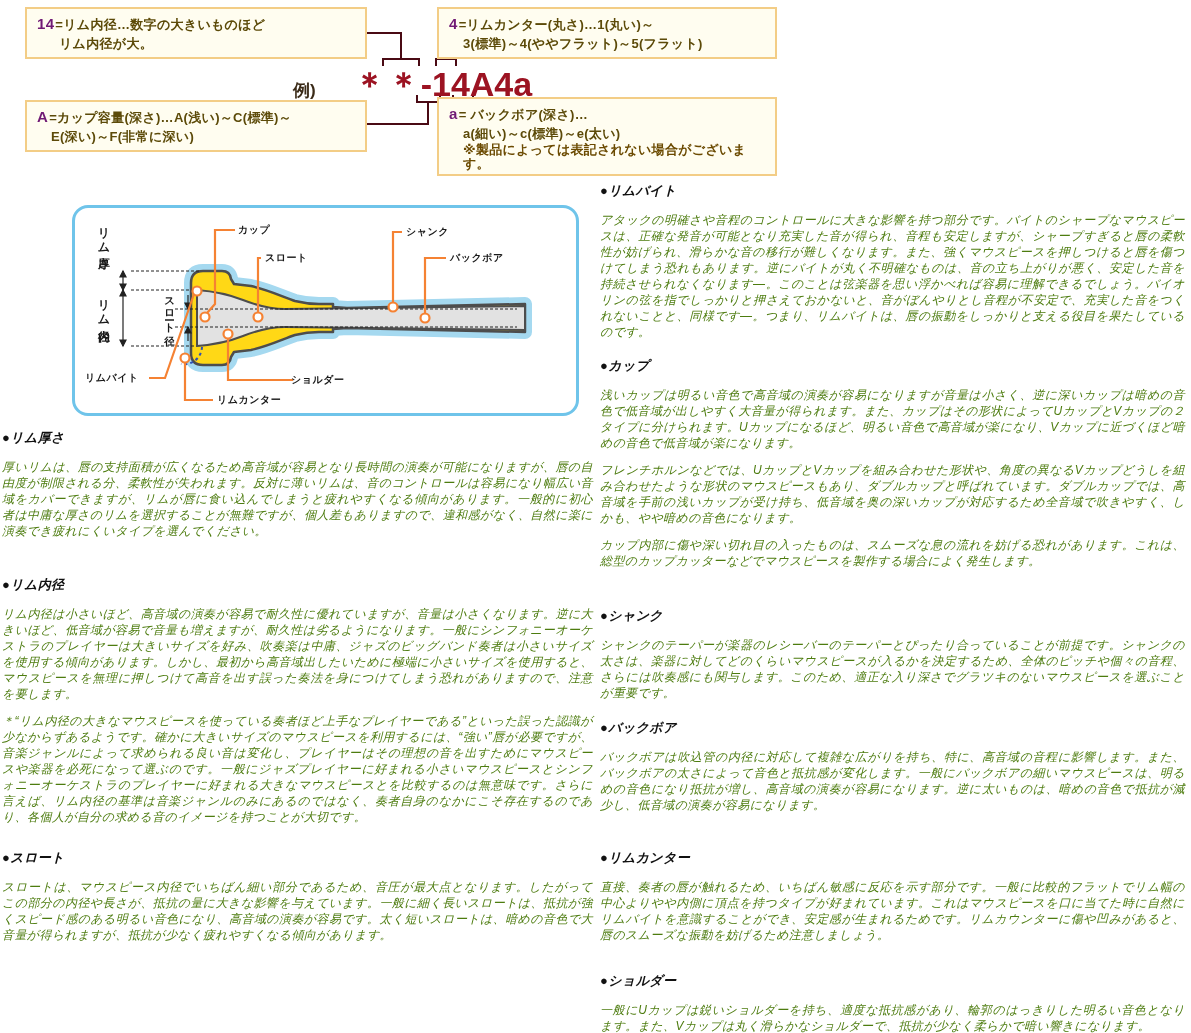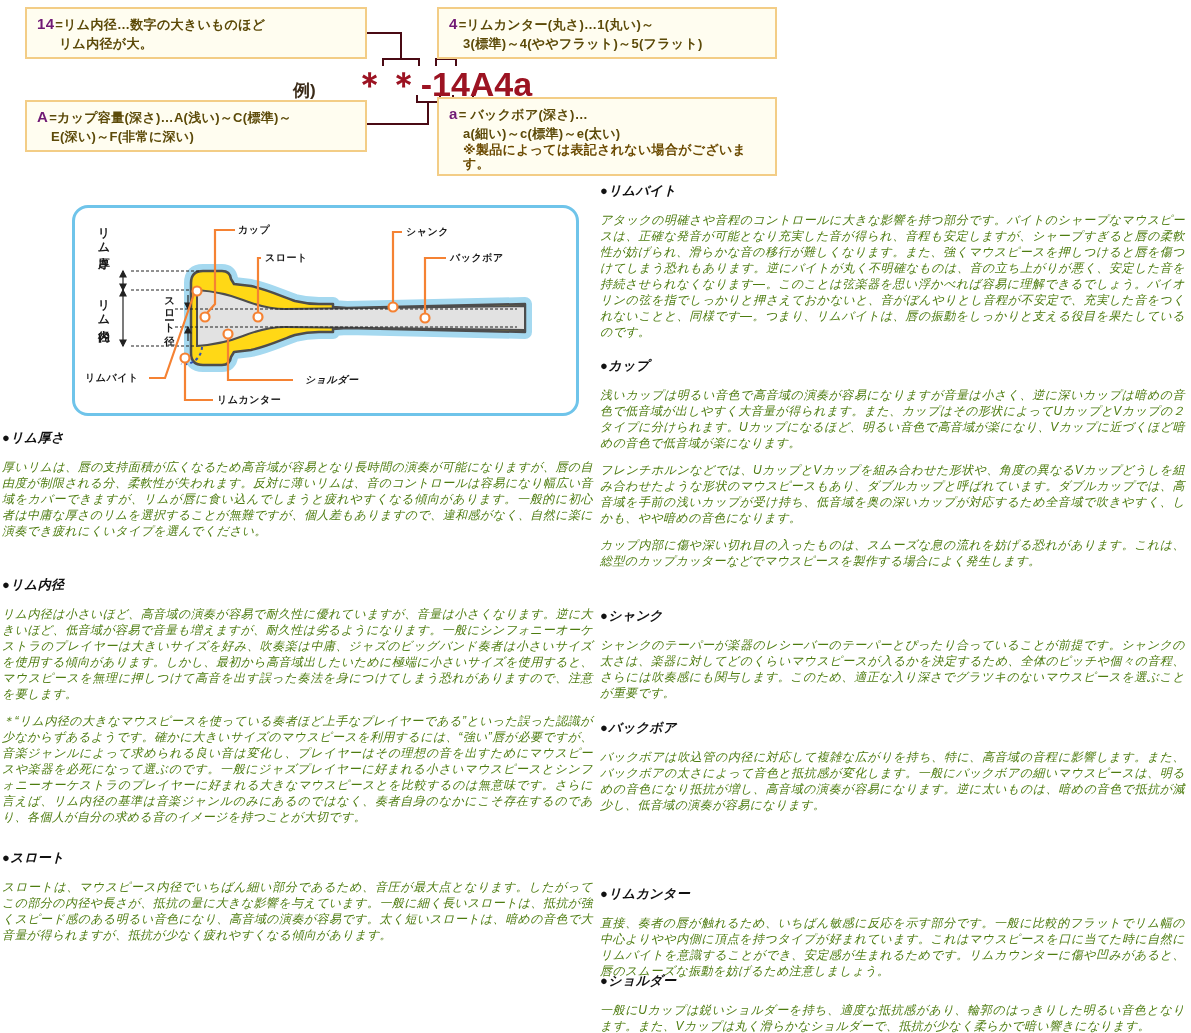--- a/index.html
+++ b/index.html
@@ -40,21 +40,21 @@
       letter-spacing:0.4px;text-align:justify;}
   .col-left{left:2px;width:591px;}
   .col-right{left:600px;width:585px;}
   #sec-rim-thickness{top:429px;}
   #sec-rim-inner{top:576px;}
   #sec-throat{top:849px;}
   #sec-rim-bite{top:182px;}
   #sec-cup{top:357px;}
   #sec-shank{top:607px;}
   #sec-backbore{top:719px;}
-  #sec-rim-contour{top:885px;}
+  #sec-rim-contour{top:849px;}
   #sec-shoulder{top:972px;}
 </style>
 </head>
 <body>
 
 <div id="page">
 
   <svg id="connector-svg" width="1191" height="175" viewBox="0 0 1191 175">
     <path d="M 363,33 L 401,33 L 401,59 M 383,66 L 383,59 L 419,59 L 419,66" fill="none" stroke="#4a0a14" stroke-width="2"></path>
     <path d="M 437,31 L 446,31 L 446,59 M 436,66 L 436,59 L 456,59 L 456,66" fill="none" stroke="#4a0a14" stroke-width="2"></path>
@@ -138,21 +138,21 @@
         <circle cx="122" cy="83" r="4.5"></circle>
         <circle cx="153" cy="126" r="4.5"></circle>
         <circle cx="110" cy="150" r="4.5"></circle>
       </g>
     </svg>
     <div class="dlabel" style="left:163px;top:15px;">カップ</div>
     <div class="dlabel" style="left:190px;top:43px;">スロート</div>
     <div class="dlabel" style="left:331px;top:17px;">シャンク</div>
     <div class="dlabel" style="left:375px;top:43px;">バックボア</div>
     <div class="dlabel" style="left:10px;top:163px;">リムバイト</div>
-    <div class="dlabel" style="left:230px;top:165px;font-style:italic;">ショルダー</div>
+    <div class="dlabel" style="left:216px;top:165px;">ショルダー</div>
     <div class="dlabel" style="left:142px;top:185px;">リムカンター</div>
     <div class="vlabel" style="left:20px;top:11px;">リム厚さ</div>
     <div class="vlabel" style="left:20px;top:83px;">リム内径</div>
     <div class="vlabel small" style="left:88px;top:82px;">スロート径</div>
   </div>
 
   <div class="section col-left" id="sec-rim-thickness">
     <h3>●リム厚さ</h3>
     <p>厚いリムは、唇の支持面積が広くなるため高音域が容易となり長時間の演奏が可能になりますが、唇の自由度が制限される分、柔軟性が失われます。反対に薄いリムは、音のコントロールは容易になり幅広い音域をカバーできますが、リムが唇に食い込んでしまうと疲れやすくなる傾向があります。一般的に初心者は中庸な厚さのリムを選択することが無難ですが、個人差もありますので、違和感がなく、自然に楽に演奏でき疲れにくいタイプを選んでください。</p>
   </div>

